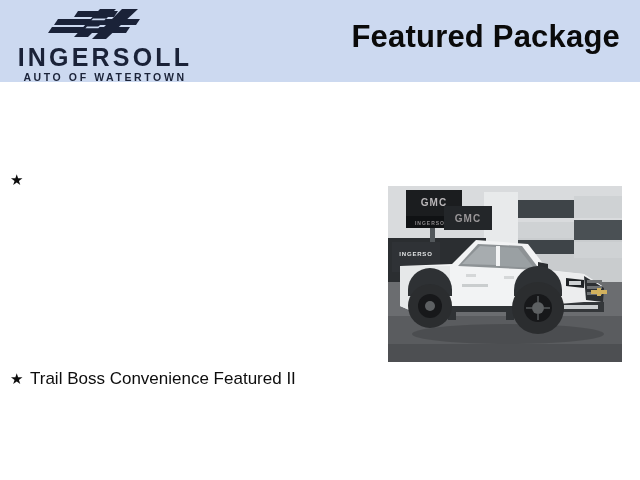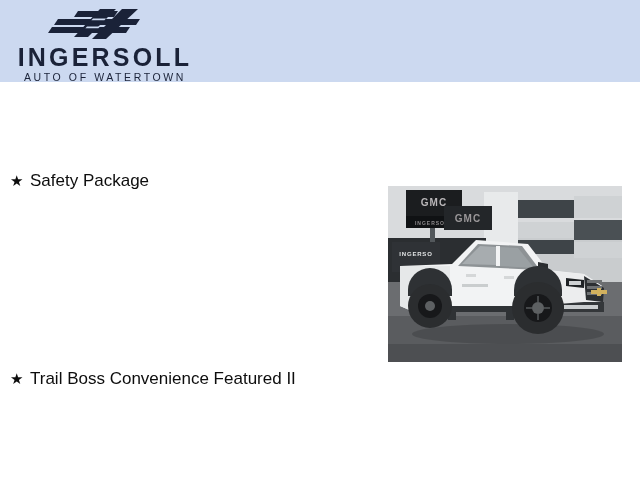--- a/index.html
+++ b/index.html
@@ -54,21 +54,21 @@
     line-height: 26px;
     white-space: nowrap;
   }
   #logo-tagline {
     position: absolute;
     left: 0;
     top: 69px;
     width: 210px;
     text-align: center;
     font-size: 10.5px;
-    font-weight: normal;
+    font-weight: bold;
     letter-spacing: 2.6px;
     color: #1a2238;
     line-height: 12px;
     white-space: nowrap;
   }
 
   
   #header-title {
     position: absolute;
     right: 20px;
@@ -146,27 +146,27 @@
           <path d="M43 20.4 L56 20.4 L54.4 22.2 L41.4 22.2 Z"></path>
         </g>
       </svg>
     </div>
 
     <div id="logo-wordmark">INGERSOLL</div>
 
     <div id="logo-tagline">AUTO OF WATERTOWN</div>
   </div>
 
+  <div id="header-title">Featured Package</div>
 </div>
 
 <div id="package-list">
 
   <div id="package-item-0" class="package-item">
     <span class="package-bullet">★</span>
-    <span class="package-label">Safety Package</span>
   </div>
 
   <div id="package-item-1" class="package-item">
     <span class="package-bullet">★</span>
     <span class="package-label">Trail Boss Convenience Featured II</span>
   </div>
 </div>
 
 <div id="vehicle-photo">
   <svg viewBox="0 0 234 176" width="234" height="176">

